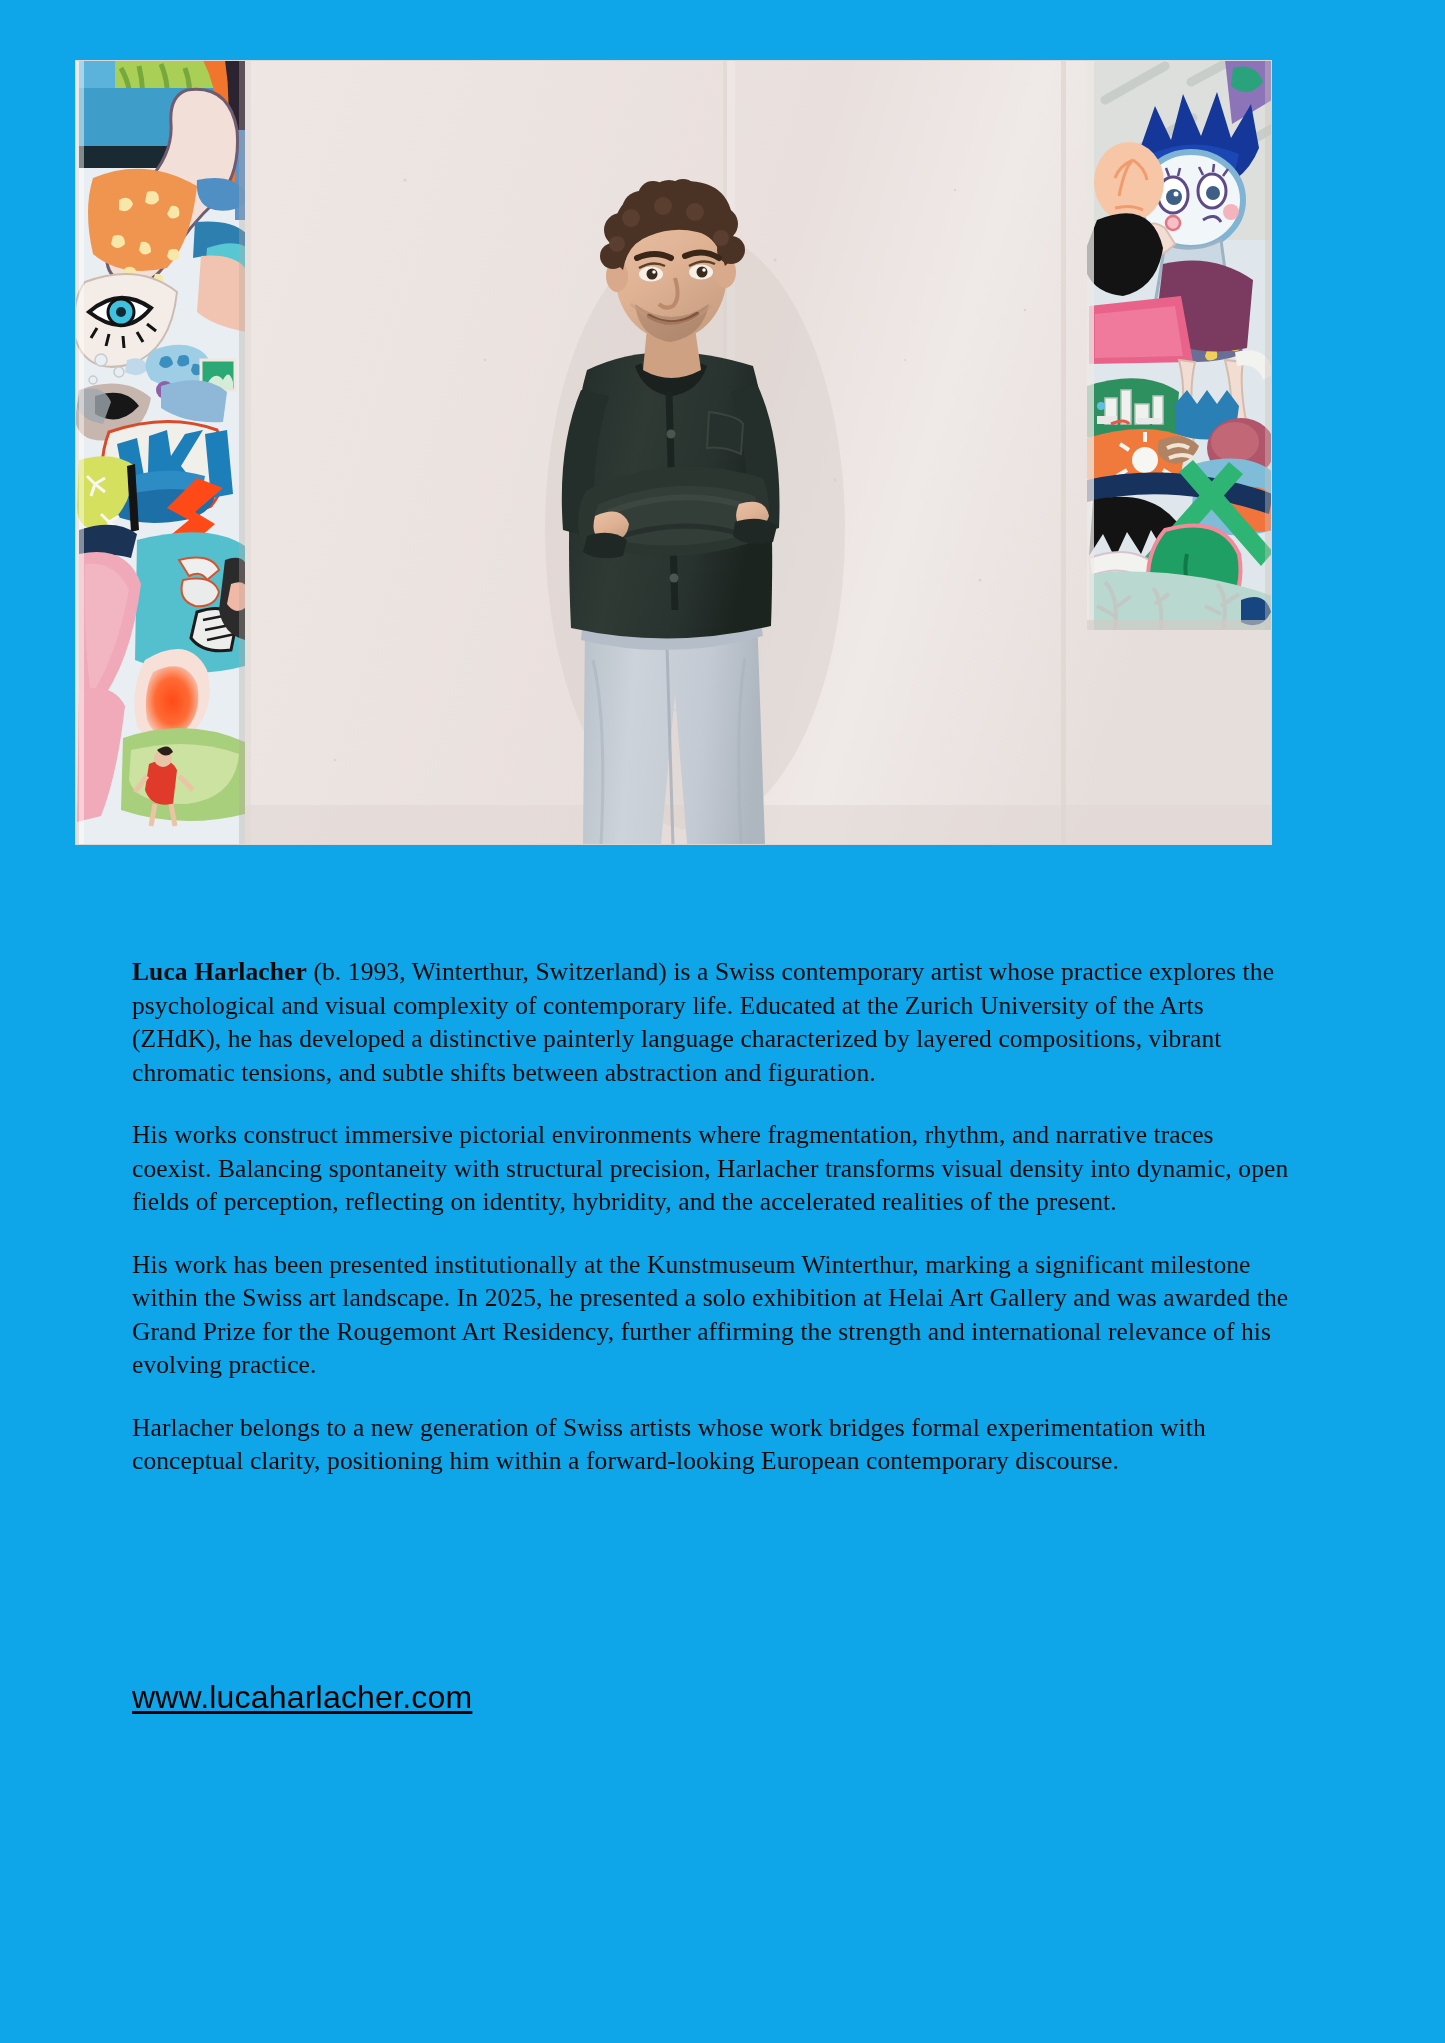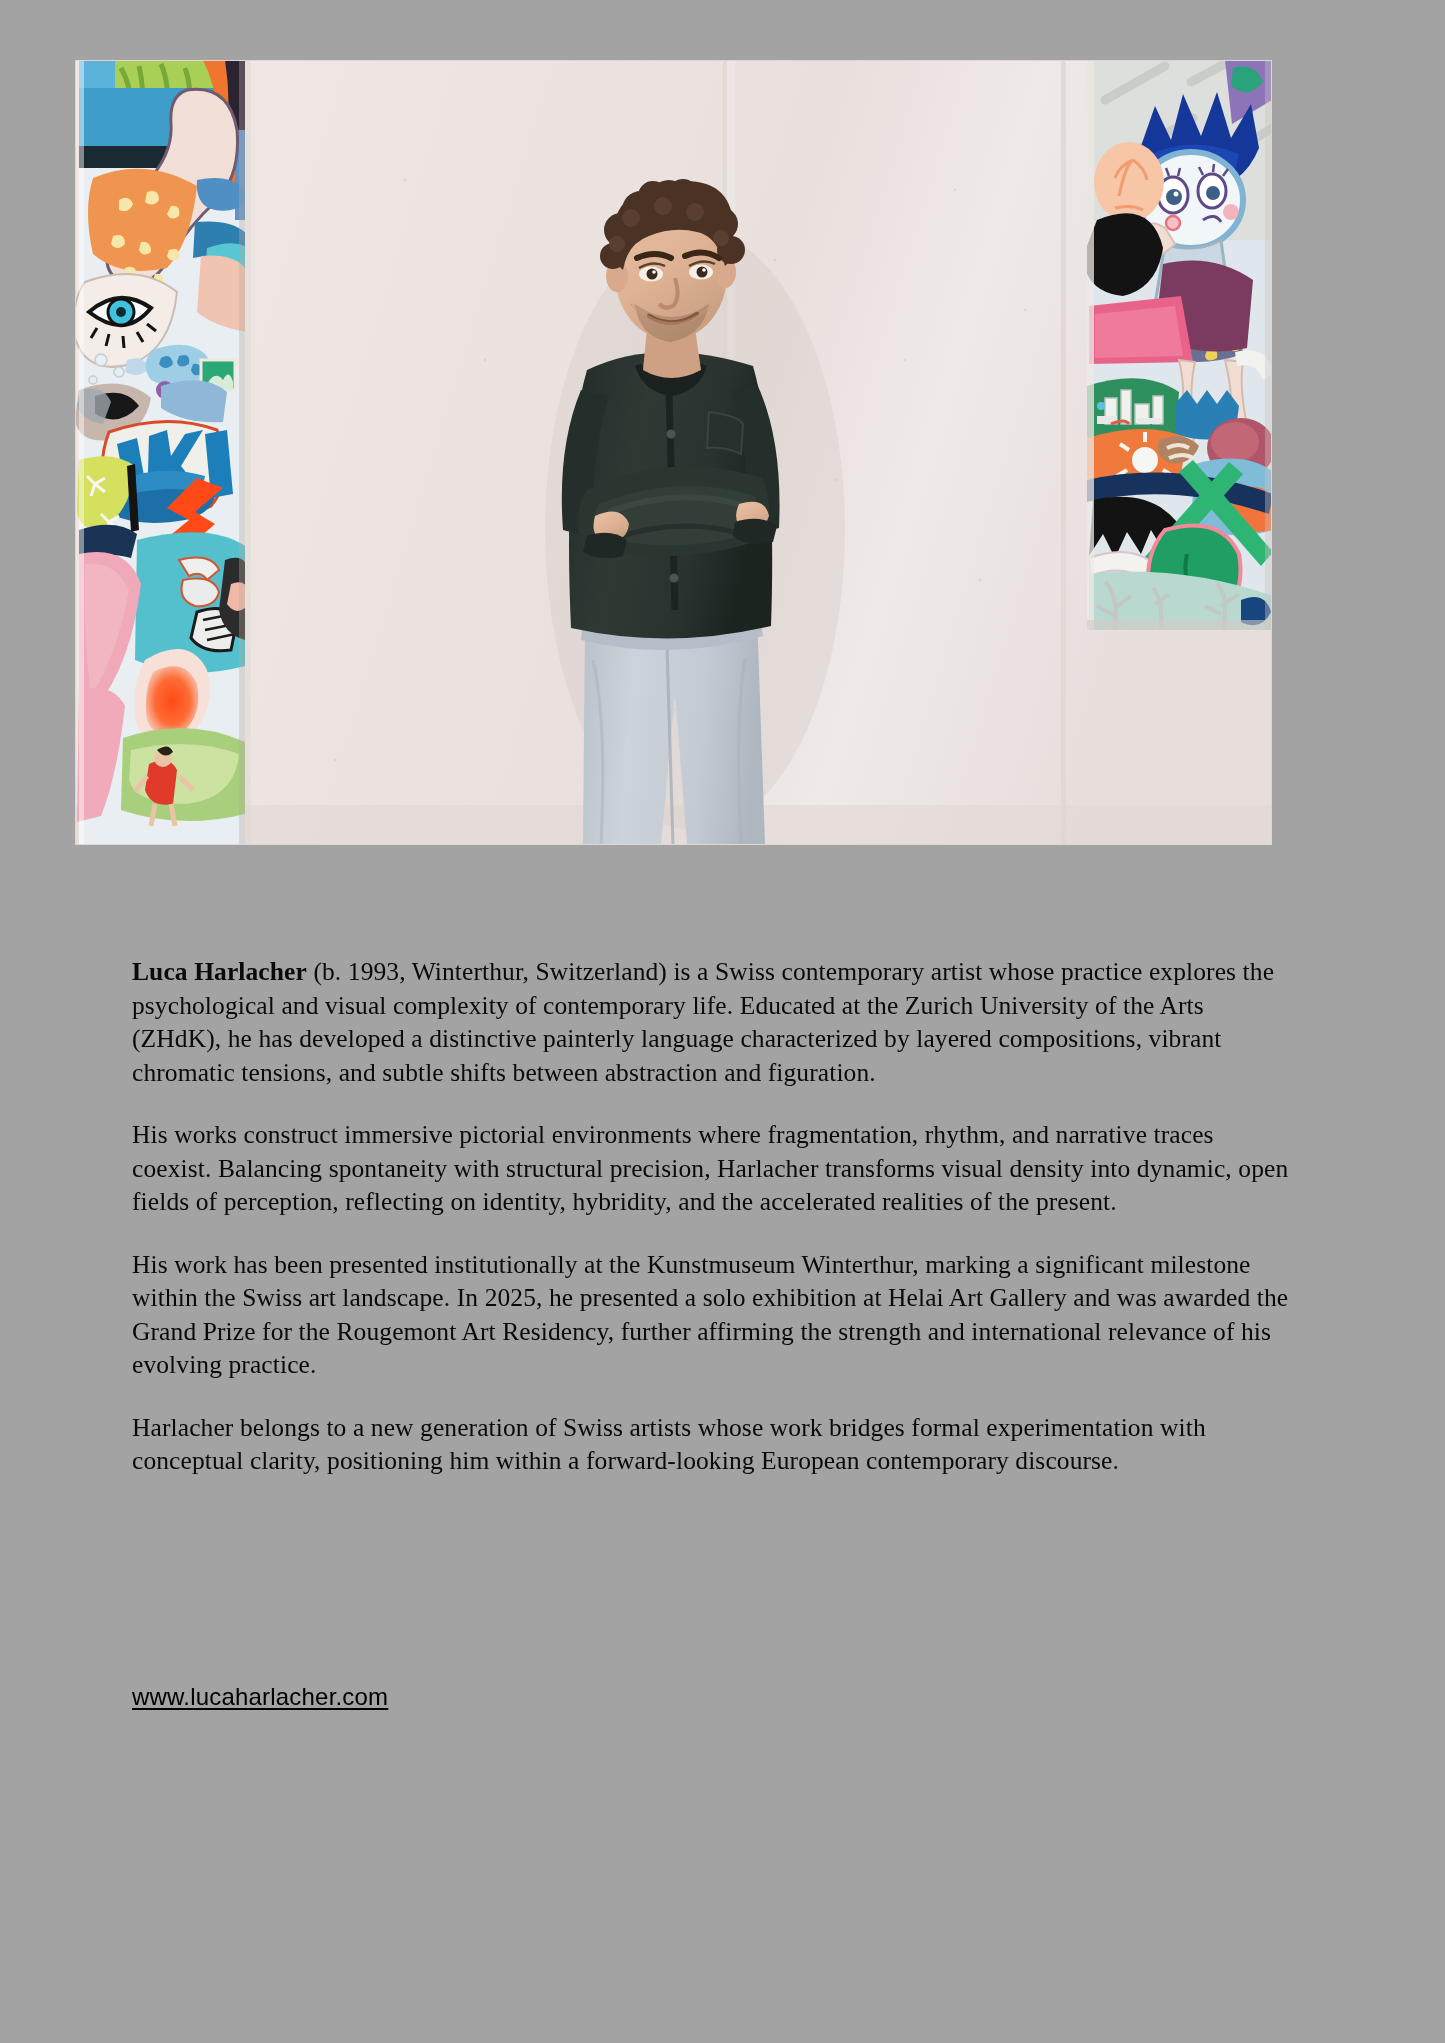--- a/index.html
+++ b/index.html
@@ -12,21 +12,21 @@
     height: 2043px;
     font-family: "Liberation Serif", "DejaVu Serif", serif;
     color: #000000;
     position: relative;
     overflow: hidden;
   }
   .page {
     position: relative;
     width: 1445px;
     height: 2043px;
-    background: #a3a3a3;
+    background: #0ea5e9;
   }
 
   
   .photo {
     position: absolute;
     left: 75px;
     top: 60px;
     width: 1197px;
     height: 785px;
     overflow: hidden;
@@ -52,21 +52,21 @@
   .para:last-of-type { margin-bottom: 4px; }
   .para b { font-weight: bold; }
 
   .link-wrap {
     position: absolute;
     left: 132px;
     top: 1682px;
   }
   .weblink {
     font-family: "Liberation Sans", "DejaVu Sans", sans-serif;
-    font-size: 24px;
+    font-size: 32px;
     line-height: 30px;
     color: #000000;
     text-decoration: underline;
     text-underline-offset: 3px;
     letter-spacing: 0.2px;
     display: inline-block;
   }
 </style>
 </head>
 <body>

